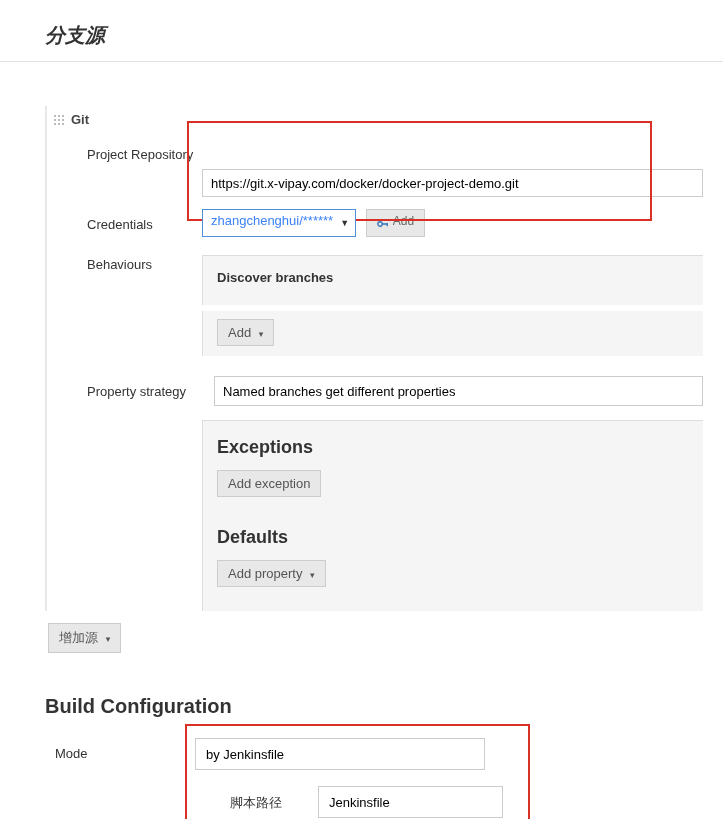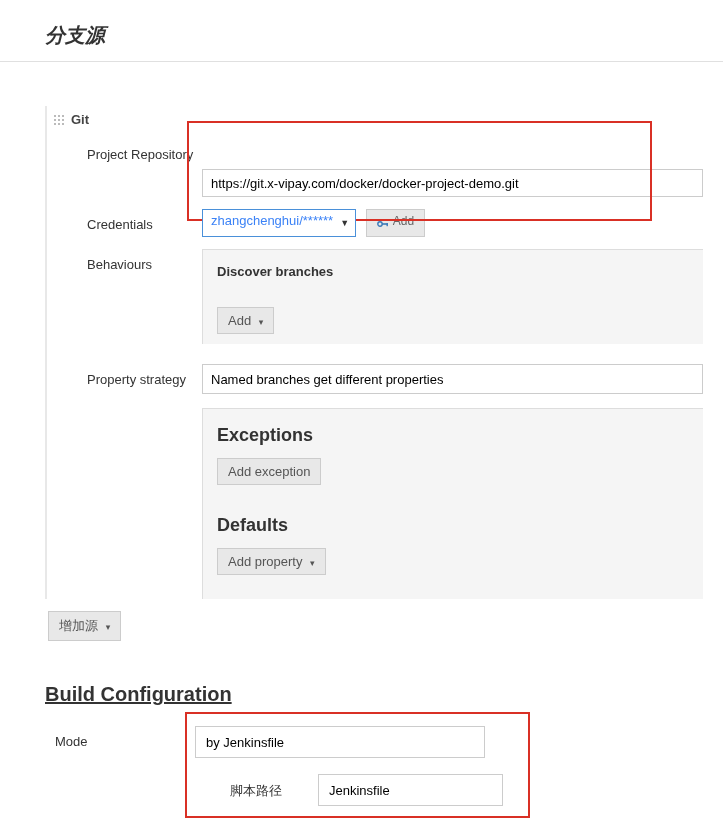--- a/index.html
+++ b/index.html
@@ -20,21 +20,20 @@
       padding: 12px 0 12px 45px;
       border-bottom: 1px solid #e0e0e0;
       font-style: italic;
     }
     .section-title-build {
       font-size: 20px;
       font-weight: bold;
       color: #333;
       padding: 12px 0 12px 45px;
       margin-top: 20px;
-      text-decoration: underline;
     }
     .git-block {
       margin: 20px 0 0 45px;
       border-left: 2px solid #e8e8e8;
       padding-left: 0;
     }
     .git-header {
       padding: 6px 0 6px 6px;
       background: #fff;
       display: flex;
@@ -133,21 +132,21 @@
       width: 12px;
       height: 8px;
       margin-right: 4px;
       vertical-align: middle;
     }
     .behaviours-panel {
       background: #f5f5f5;
       border-left: 1px solid #ddd;
       border-top: 1px solid #ddd;
       padding: 10px 14px;
-      margin-top: 0;
+      margin-top: 6px;
     }
     .behaviours-label {
       font-weight: bold;
       color: #333;
       padding: 4px 0 10px 0;
     }
     .sub-add-btn {
       display: inline-block;
       border: 1px solid #ccc;
       background: #e8e8e8;
@@ -302,21 +301,21 @@
           </div>
           <div class="behaviours-panel" style="border-top:none; padding-top:8px; padding-bottom:10px;">
             <span class="sub-add-btn">
               <span>Add</span>
               <span class="caret">▾</span>
             </span>
           </div>
         </div>
       </div>
 
-      <div class="form-row" style="margin-top:8px;">
+      <div class="form-row" style="margin-top:8px;gap:12px;">
         <div class="form-label">Property strategy</div>
         <div class="form-control-area">
           <input class="big-text-input" type="text" value="Named branches get different properties" style="">
         </div>
       </div>
 
       <div class="behaviours-section">
         <div class="behaviours-panel" style="margin-top:8px; border-top:1px solid #ddd;">
           <div class="subsection-title" style="margin-top:6px;">Exceptions</div>
           <span class="sub-add-btn">Add exception</span>

